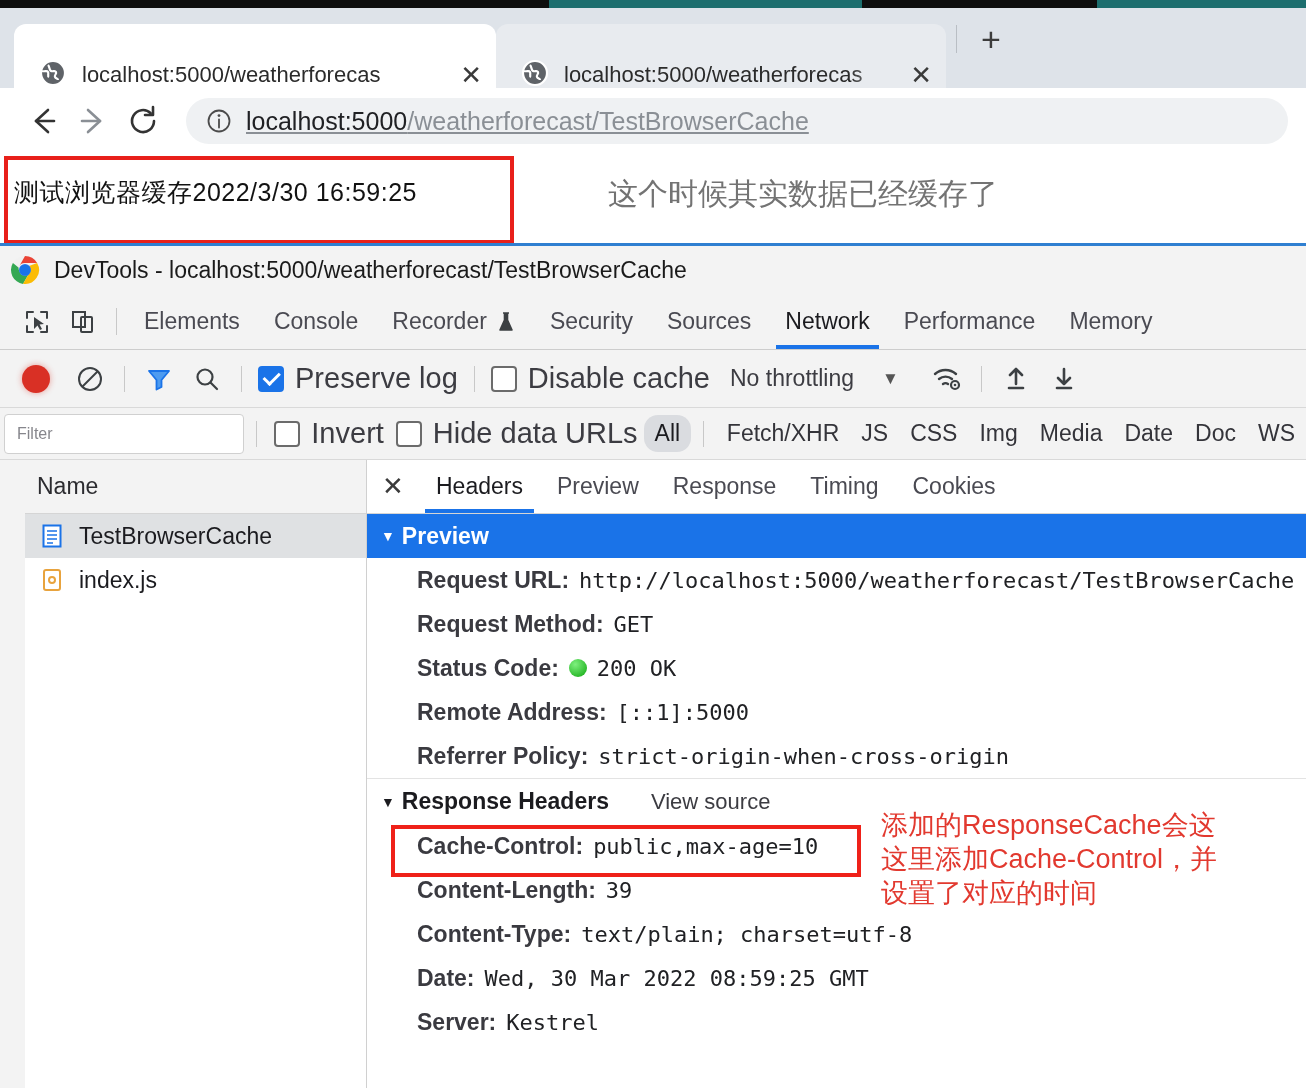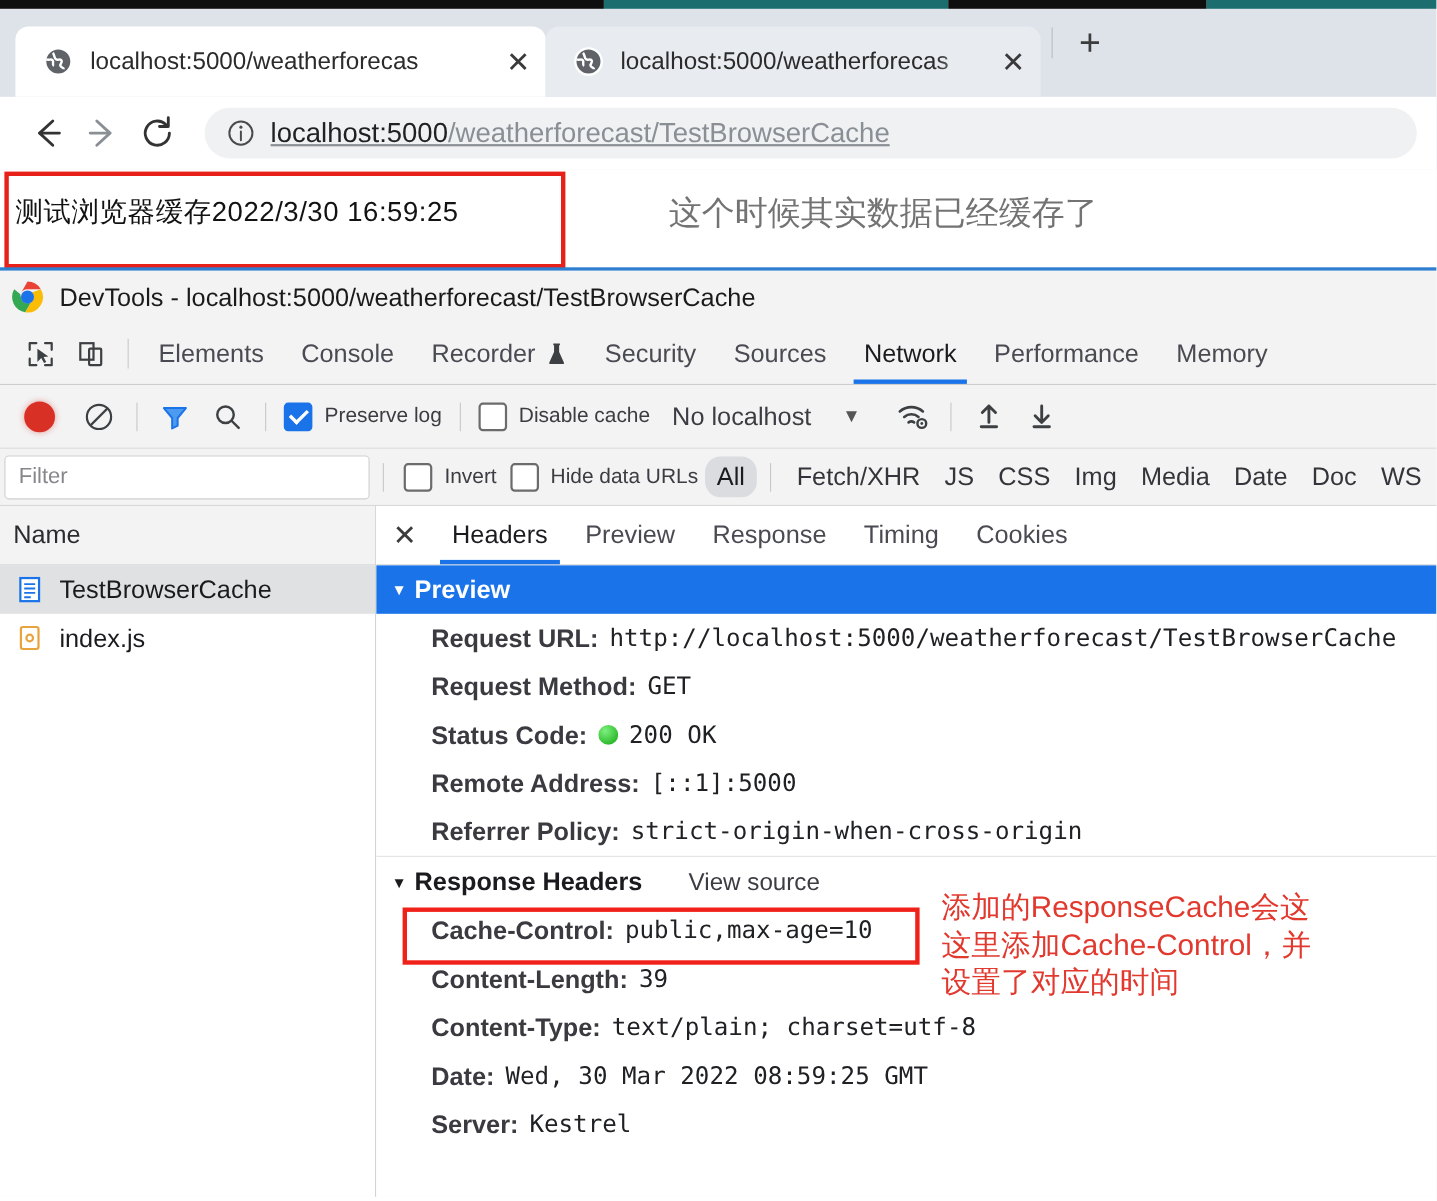--- a/index.html
+++ b/index.html
@@ -14,21 +14,21 @@
 
   
   .desktop-strip { height: 8px; width: 100%; display: flex; }
   .strip-seg-dark { background: #0e0e0e; }
   .strip-seg-teal { background: #1c6e6e; }
 
   
   .browser-chrome { background: #dee3e9; padding: 0; }
   .tabstrip { height: 80px; display: flex; align-items: flex-end; padding-left: 14px; position: relative; }
   .tab {
-    height: 64px; display: flex; align-items: center;
+    height: 64px; display: flex; align-items: flex-end;
     border-radius: 12px 12px 0 0;
     padding: 0 14px 0 24px;
     min-width: 0;
     position: relative;
   }
   .tab.active { background: #ffffff; width: 482px; }
   .tab.inactive { background: #e8ebef; width: 450px; }
   .tab-favicon { width: 30px; height: 30px; flex: 0 0 30px; margin-right: 14px; }
   .tab-title {
     font-size: 22px; color: #2b2b2b; white-space: nowrap; overflow: hidden;
@@ -98,37 +98,37 @@
   .tb-sep { width: 1px; height: 26px; background: #c8c8c8; margin: 0 10px; }
   .checkbox {
     width: 26px; height: 26px; border-radius: 4px; border: 2px solid #6b6b6b;
     background: #fff; display: inline-flex; align-items: center; justify-content: center; flex: 0 0 26px;
   }
   .checkbox.checked { background: #1a73e8; border-color: #1a73e8; }
   .checkbox.checked::after {
     content: ""; width: 7px; height: 13px; border: solid #fff; border-width: 0 3px 3px 0;
     transform: rotate(45deg) translate(-1px,-2px);
   }
-  .cb-label { font-size: 19px; color: #3c3c42; margin-left: 11px; white-space: nowrap; }
+  .cb-label { font-size: 29px; color: #3c3c42; margin-left: 11px; white-space: nowrap; }
   .cb-wrap { display: flex; align-items: center; padding: 0 6px; }
   .throttle-label { font-size: 23px; color: #3c3c42; margin-left: 14px; white-space: nowrap; }
   .caret-down { margin-left: 28px; color: #555; font-size: 17px; }
 
   .dt-filterbar { height: 52px; background: #f3f3f3; display: flex; align-items: center;
                   padding-left: 4px; border-bottom: 1px solid #d9d9d9; }
   .filter-input {
     width: 332px; height: 40px; background: #fff; border: 1px solid #d0d0d0; border-radius: 4px;
-    display: flex; align-items: center; padding: 0 12px; font-size: 20px; color: #86868c;
+    display: flex; align-items: center; padding: 0 12px; font-size: 16px; color: #86868c;
   }
   .fb-sep { width: 1px; height: 26px; background: #c8c8c8; margin: 0 12px; }
   .type-pill { font-size: 23px; color: #34343a; padding: 5px 11px; border-radius: 14px; white-space: nowrap; }
   .type-pill.selected { background: #dadce0; color: #1b1b1f; }
 
   
-  .dt-body { display: flex; height: 628px; }
+  .dt-body { display: flex; height: 628px; padding-left: 25px; }
   .req-list { width: 342px; flex: 0 0 342px; background: #fff; border-right: 1px solid #d0d0d0; }
   .req-head { height: 54px; background: #f3f3f3; border-bottom: 1px solid #d5d5d5;
               display: flex; align-items: center; padding-left: 12px; font-size: 23px; color: #2c2c30; }
   .req-row { height: 44px; display: flex; align-items: center; padding-left: 14px; font-size: 23px; color: #1b1b1f; }
   .req-row.selected { background: #dfe1e3; }
   .req-icon { width: 26px; height: 26px; flex: 0 0 26px; margin-right: 14px; }
 
   .detail-pane { flex: 1 1 auto; background: #fff; position: relative; overflow: hidden; }
   .detail-tabs { height: 54px; display: flex; align-items: stretch; border-bottom: 1px solid #d5d5d5; background: #fff; }
   .dx { width: 52px; display: flex; align-items: center; justify-content: center; font-size: 26px; color: #3b3b3b; font-weight: 300; }
@@ -333,21 +333,21 @@
     <div class="cb-wrap">
       <span class="checkbox checked"></span>
       <span class="cb-label">Preserve log</span>
     </div>
     <div class="tb-sep"></div>
     <div class="cb-wrap">
       <span class="checkbox"></span>
       <span class="cb-label">Disable cache</span>
     </div>
 
-    <div class="throttle-label">No localhost</div>
+    <div class="throttle-label">No throttling</div>
     <div class="caret-down">▼</div>
     <div class="tb-icon" style="margin-left:24px">
       <svg width="30" height="28" viewBox="0 0 30 28">
         <path d="M3 9a16 16 0 0 1 21 0" fill="none" stroke="#3c4043" stroke-width="2.4" stroke-linecap="round"></path>
         <path d="M7 14a10 10 0 0 1 13 0" fill="none" stroke="#3c4043" stroke-width="2.4" stroke-linecap="round"></path>
         <path d="M11 19a4.4 4.4 0 0 1 5 0" fill="none" stroke="#3c4043" stroke-width="2.4" stroke-linecap="round"></path>
         <circle cx="23" cy="20" r="4" fill="none" stroke="#3c4043" stroke-width="2.2"></circle>
         <circle cx="23" cy="20" r="1.3" fill="#3c4043"></circle>
       </svg>
     </div>

